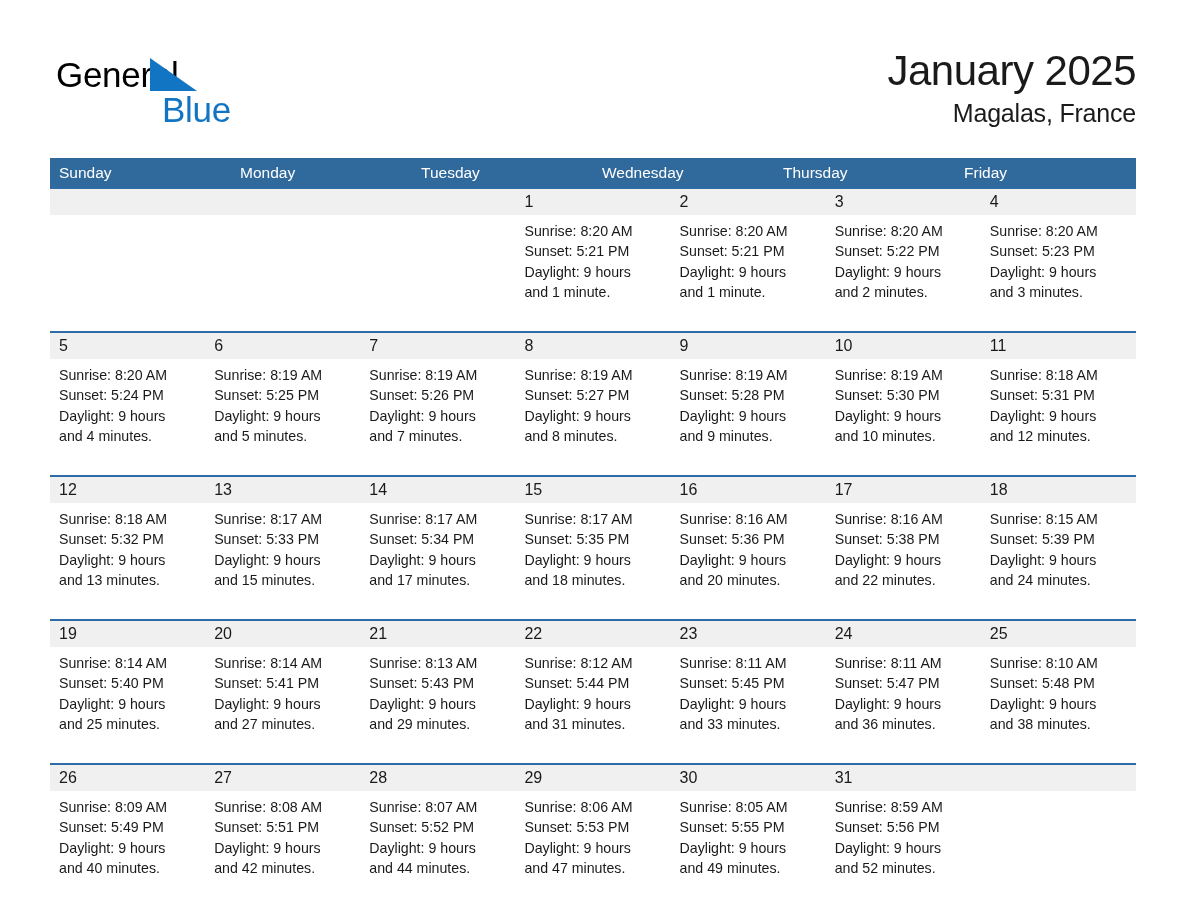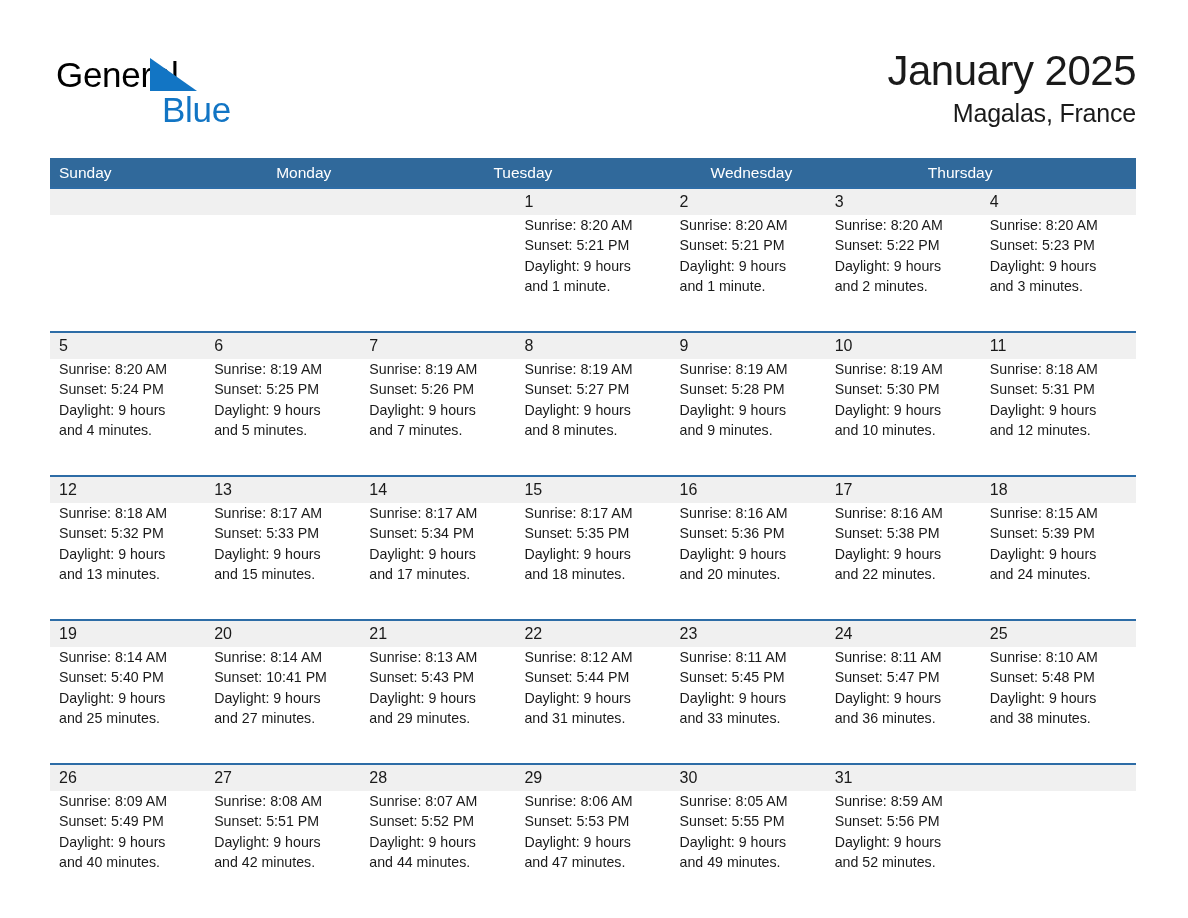--- a/index.html
+++ b/index.html
@@ -108,20 +108,21 @@
     flex: 1 1 0;
     font-size: 16px;
     line-height: 26px;
     color: #1a1a1a;
     padding-left: 9px;
   }
   .detail-row {
     display: flex;
     background: #ffffff;
     height: 108px;
+    padding-top: 6px;
   }
   .detail-cell {
     flex: 1 1 0;
     padding-left: 9px;
     font-size: 14.2px;
     line-height: 20.3px;
     color: #1a1a1a;
   }
   .detail-cell div { white-space: nowrap; }
   .week-spacer { height: 8px; background: #ffffff; }
@@ -149,20 +150,21 @@
   </div>
 
   <div class="calendar">
 
     <div class="dow-row">
       <div class="dow-cell">Sunday</div>
       <div class="dow-cell">Monday</div>
       <div class="dow-cell">Tuesday</div>
       <div class="dow-cell">Wednesday</div>
       <div class="dow-cell">Thursday</div>
+      <div class="dow-cell">Friday</div>
     </div>
 
     <div class="week-row">
       <div class="daynum-row">
         <div class="daynum-cell"></div>
         <div class="daynum-cell"></div>
         <div class="daynum-cell"></div>
         <div class="daynum-cell">1</div>
         <div class="daynum-cell">2</div>
         <div class="daynum-cell">3</div>
@@ -341,21 +343,21 @@
       </div>
       <div class="detail-row">
         <div class="detail-cell">
           <div>Sunrise: 8:14 AM</div>
           <div>Sunset: 5:40 PM</div>
           <div>Daylight: 9 hours</div>
           <div>and 25 minutes.</div>
         </div>
         <div class="detail-cell">
           <div>Sunrise: 8:14 AM</div>
-          <div>Sunset: 10:41 PM</div>
+          <div>Sunset: 5:41 PM</div>
           <div>Daylight: 9 hours</div>
           <div>and 27 minutes.</div>
         </div>
         <div class="detail-cell">
           <div>Sunrise: 8:13 AM</div>
           <div>Sunset: 5:43 PM</div>
           <div>Daylight: 9 hours</div>
           <div>and 29 minutes.</div>
         </div>
         <div class="detail-cell">

